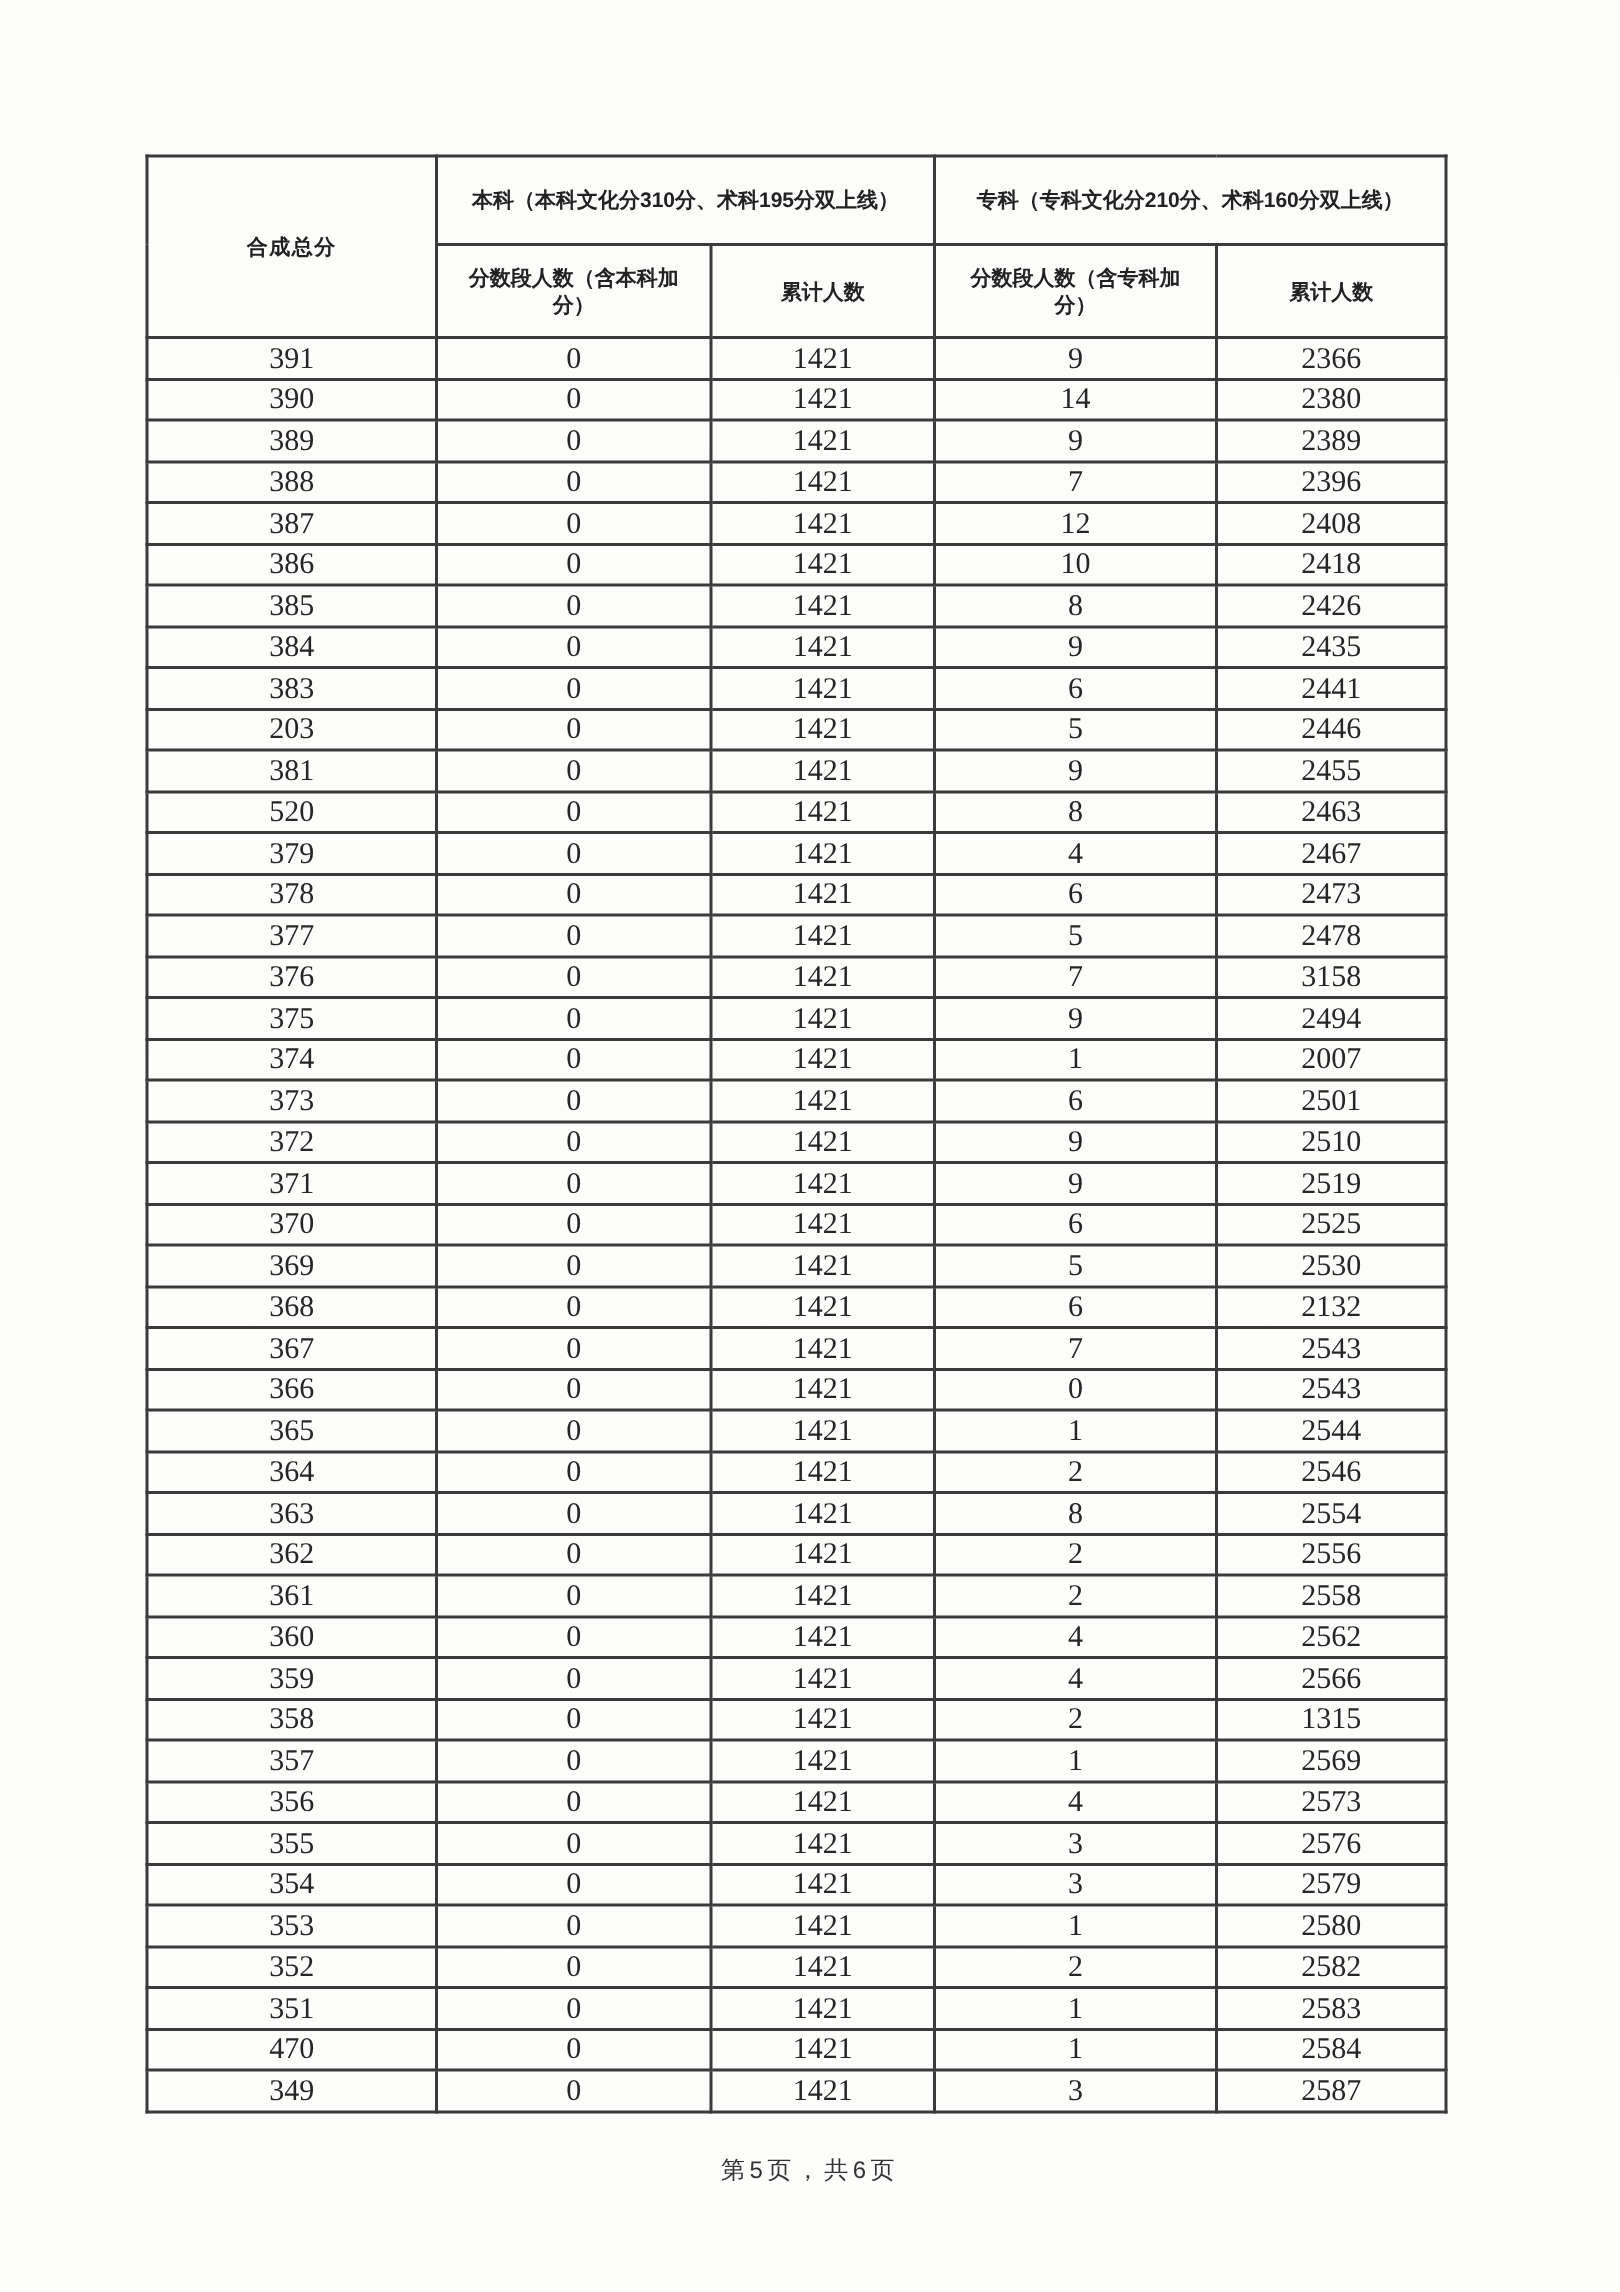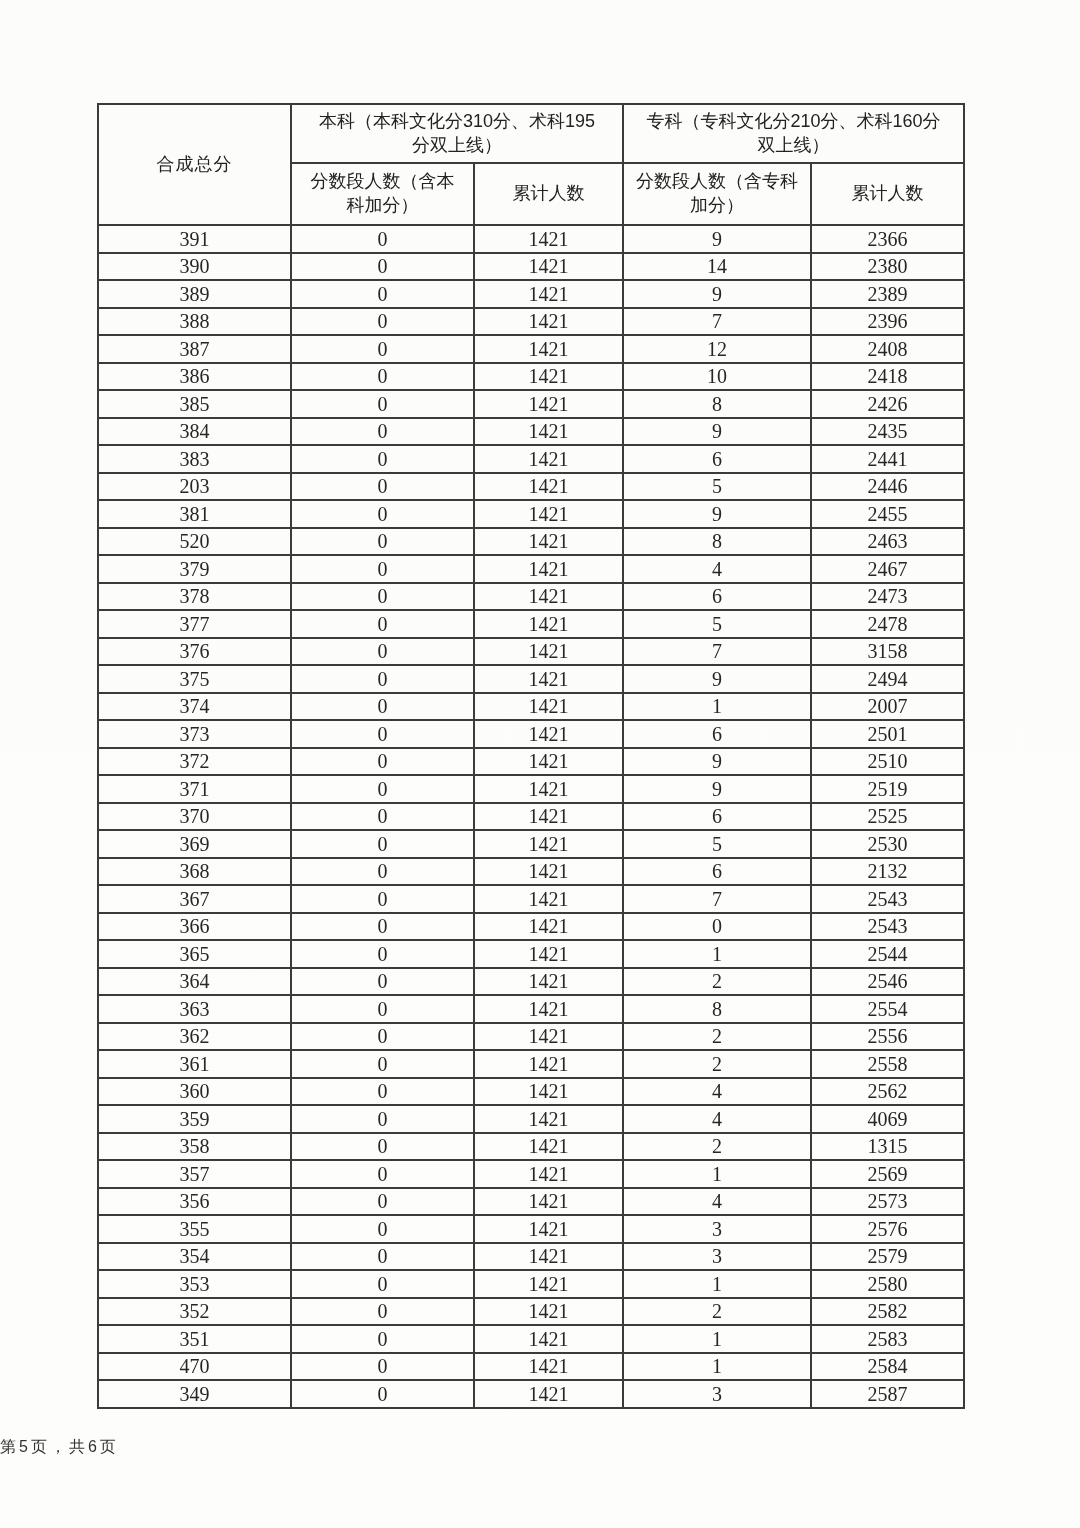--- a/index.html
+++ b/index.html
@@ -24,41 +24,42 @@
     border-collapse: collapse;
     table-layout: fixed;
   }
   .score-table th, .score-table td {
     border: 2px solid #3b3b3b;
     text-align: center;
     vertical-align: middle;
     overflow: hidden;
   }
   .score-table thead th {
-    font-weight: normal;
-    font-size: 18px;
+    font-weight: bold;
+    font-size: 14px;
     line-height: 1.32;
     color: #222;
   }
   th.corner-cell { font-size: 20px; letter-spacing: 1px; }
   tr.group-row th { height: 59px; padding: 2px 18px; }
   tr.sub-row th { height: 62px; padding: 2px 10px; }
   .score-table tbody td {
     height: 27.5px;
     padding: 0;
     font-family: "Liberation Serif", "DejaVu Serif", serif;
     font-size: 20px;
     line-height: 1;
     color: #262626;
   }
   .page-footer {
     position: absolute;
     top: 1437px;
     left: 0;
     width: 100%;
+    text-align: center;
     font-size: 16px;
     letter-spacing: 3px;
     color: #333;
   }
 </style>
 </head>
 <body>
 
 <div class="page">
 
@@ -306,21 +307,21 @@
           <td>0</td>
           <td>1421</td>
           <td>4</td>
           <td>2562</td>
         </tr>
         <tr>
           <td>359</td>
           <td>0</td>
           <td>1421</td>
           <td>4</td>
-          <td>4069</td>
+          <td>2566</td>
         </tr>
         <tr>
           <td>358</td>
           <td>0</td>
           <td>1421</td>
           <td>2</td>
           <td>1315</td>
         </tr>
         <tr>
           <td>357</td>

